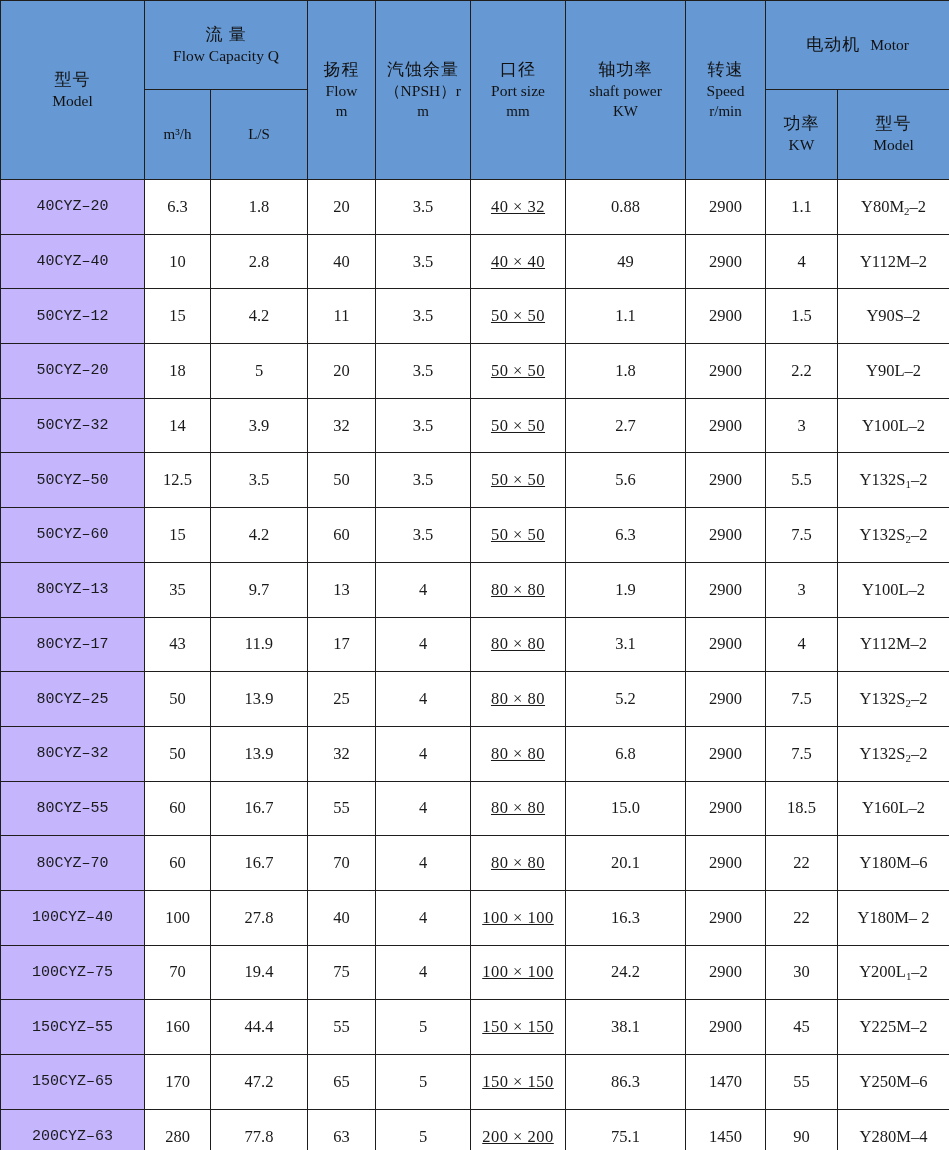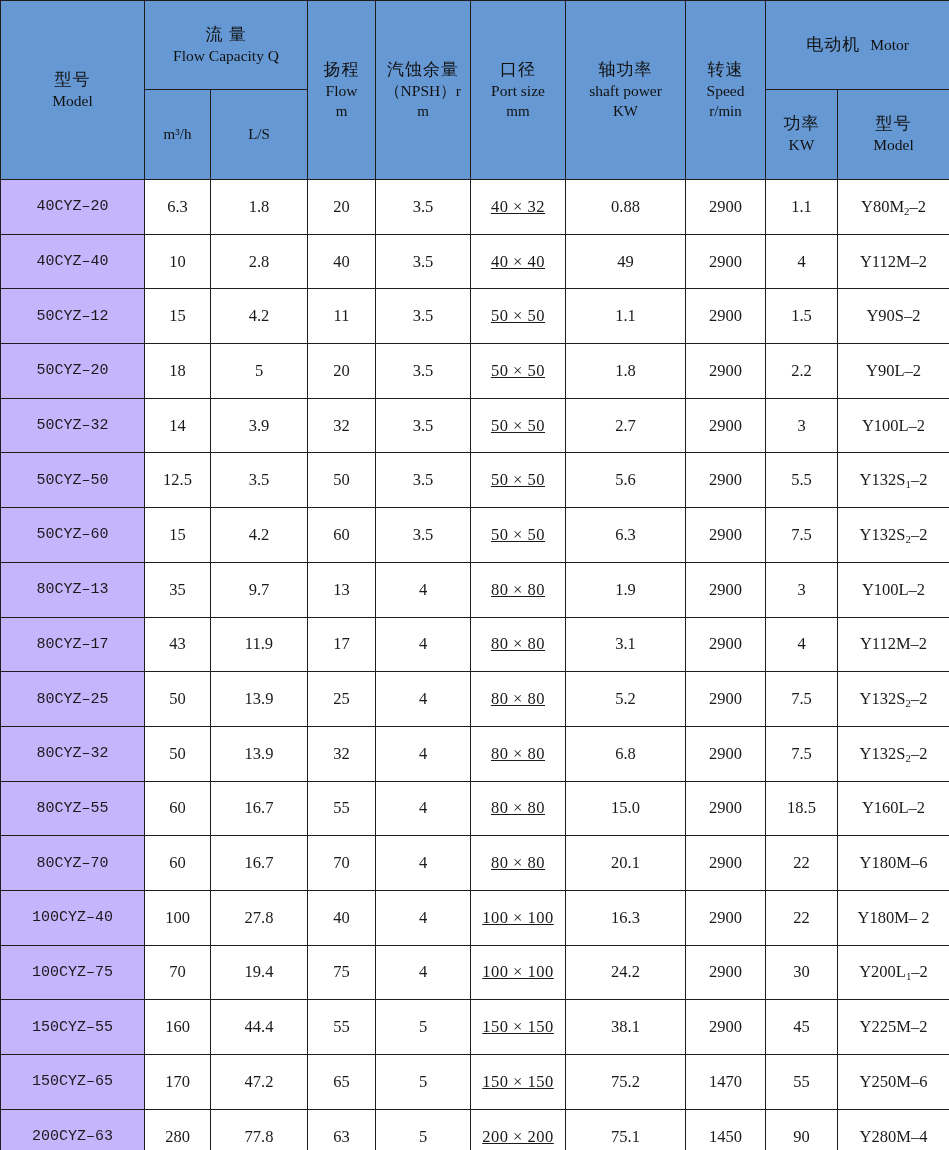--- a/index.html
+++ b/index.html
@@ -339,21 +339,21 @@
         <td>45</td>
         <td>Y225M–2</td>
       </tr>
       <tr>
         <td class="model-cell">150CYZ–65</td>
         <td>170</td>
         <td>47.2</td>
         <td>65</td>
         <td>5</td>
         <td class="sp">150 × 150</td>
-        <td>75.2</td>
+        <td>86.3</td>
         <td>1470</td>
         <td>55</td>
         <td>Y250M–6</td>
       </tr>
       <tr>
         <td class="model-cell">200CYZ–63</td>
         <td>280</td>
         <td>77.8</td>
         <td>63</td>
         <td>5</td>

